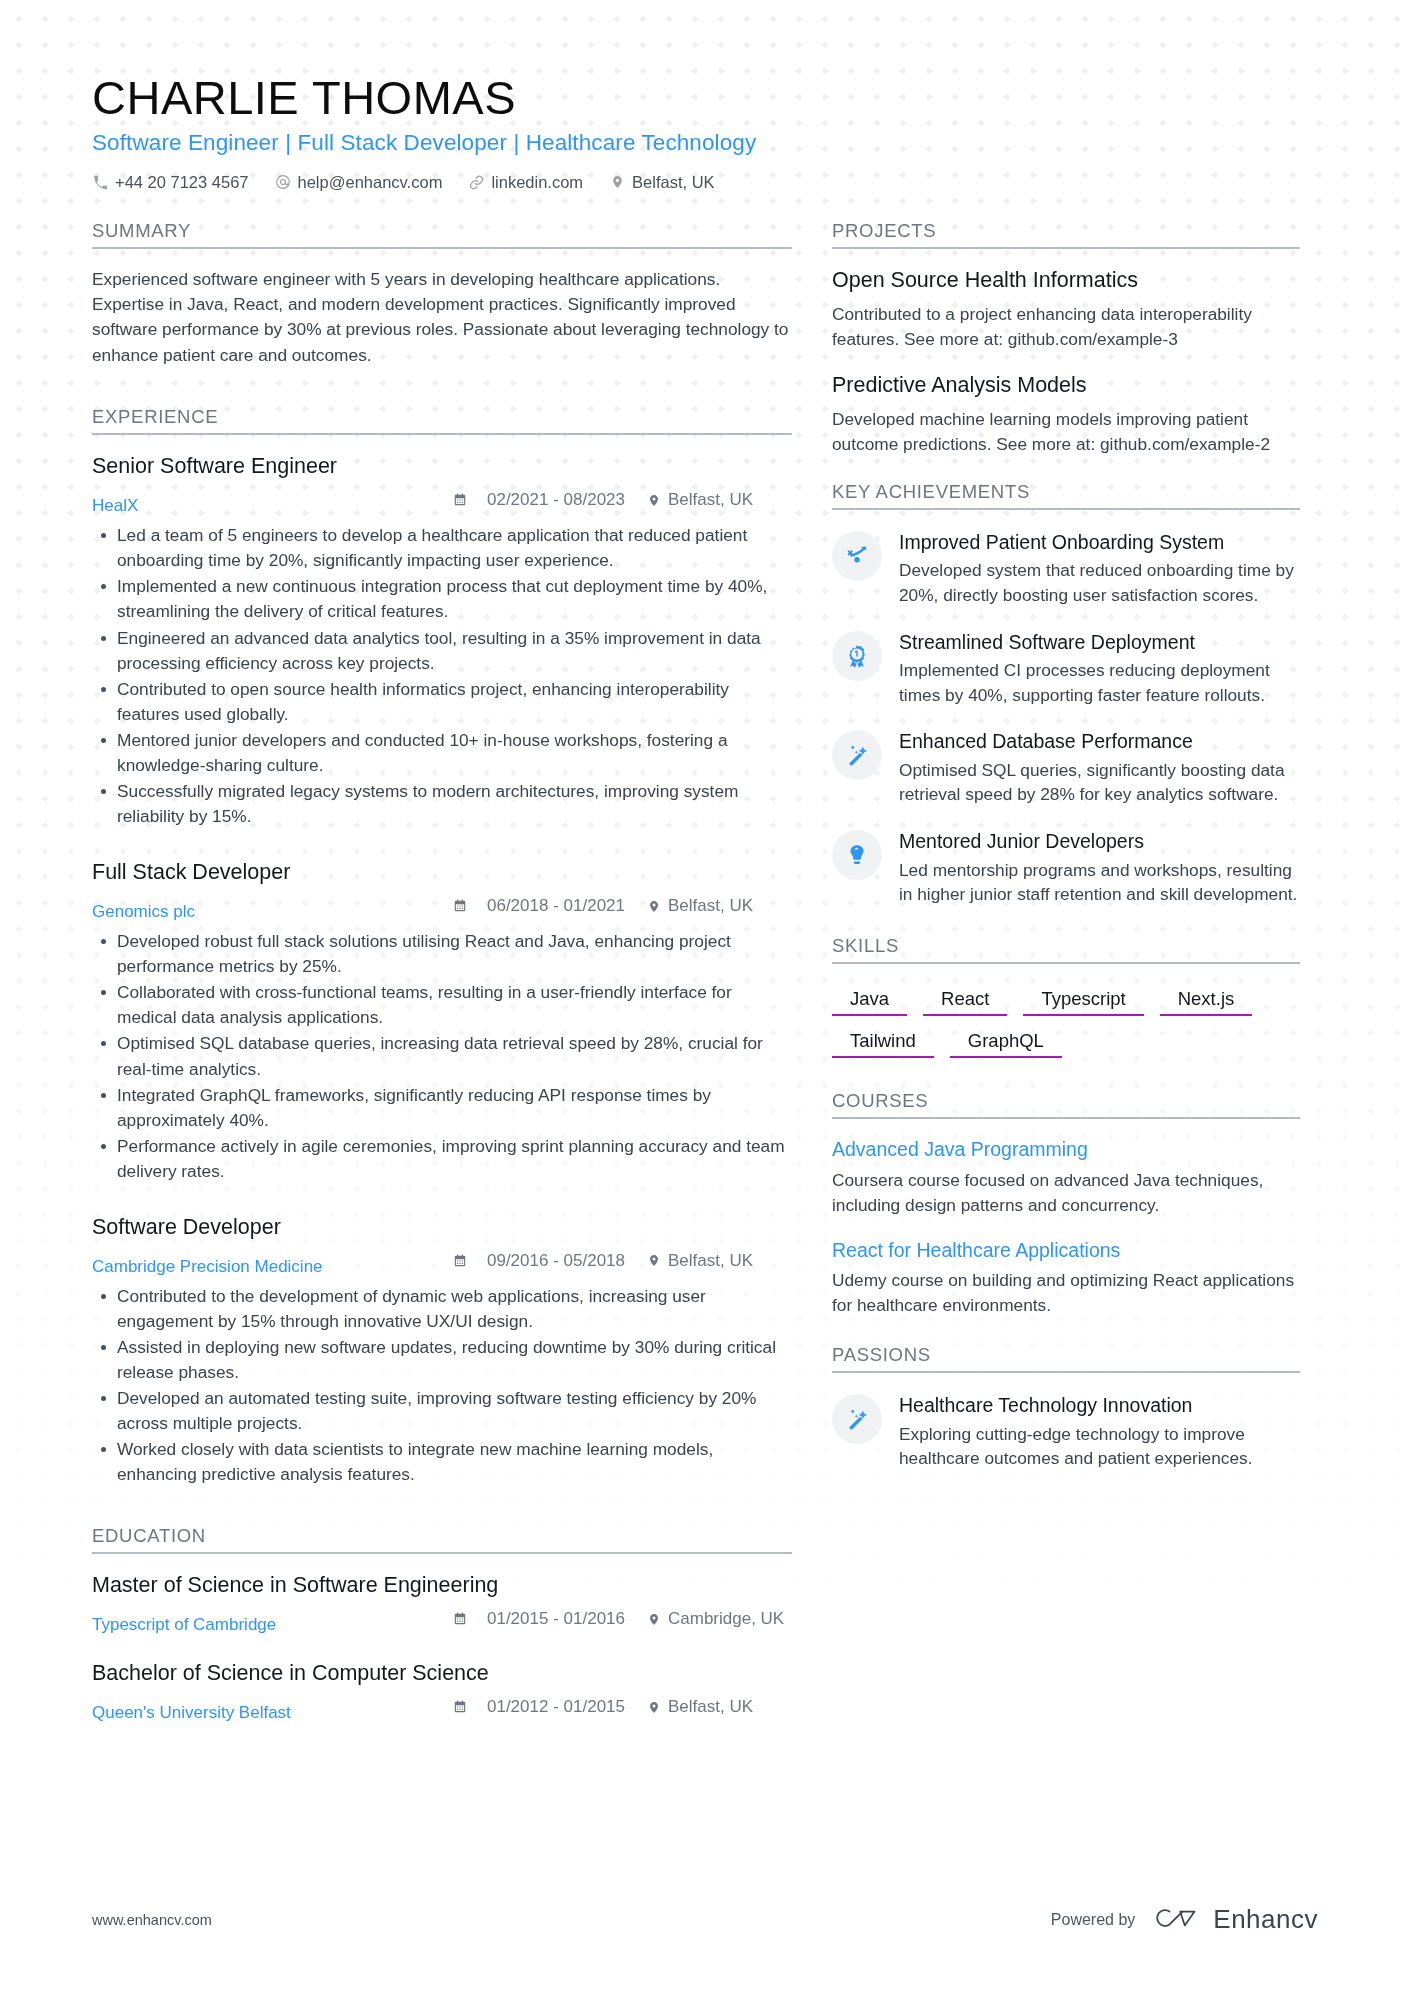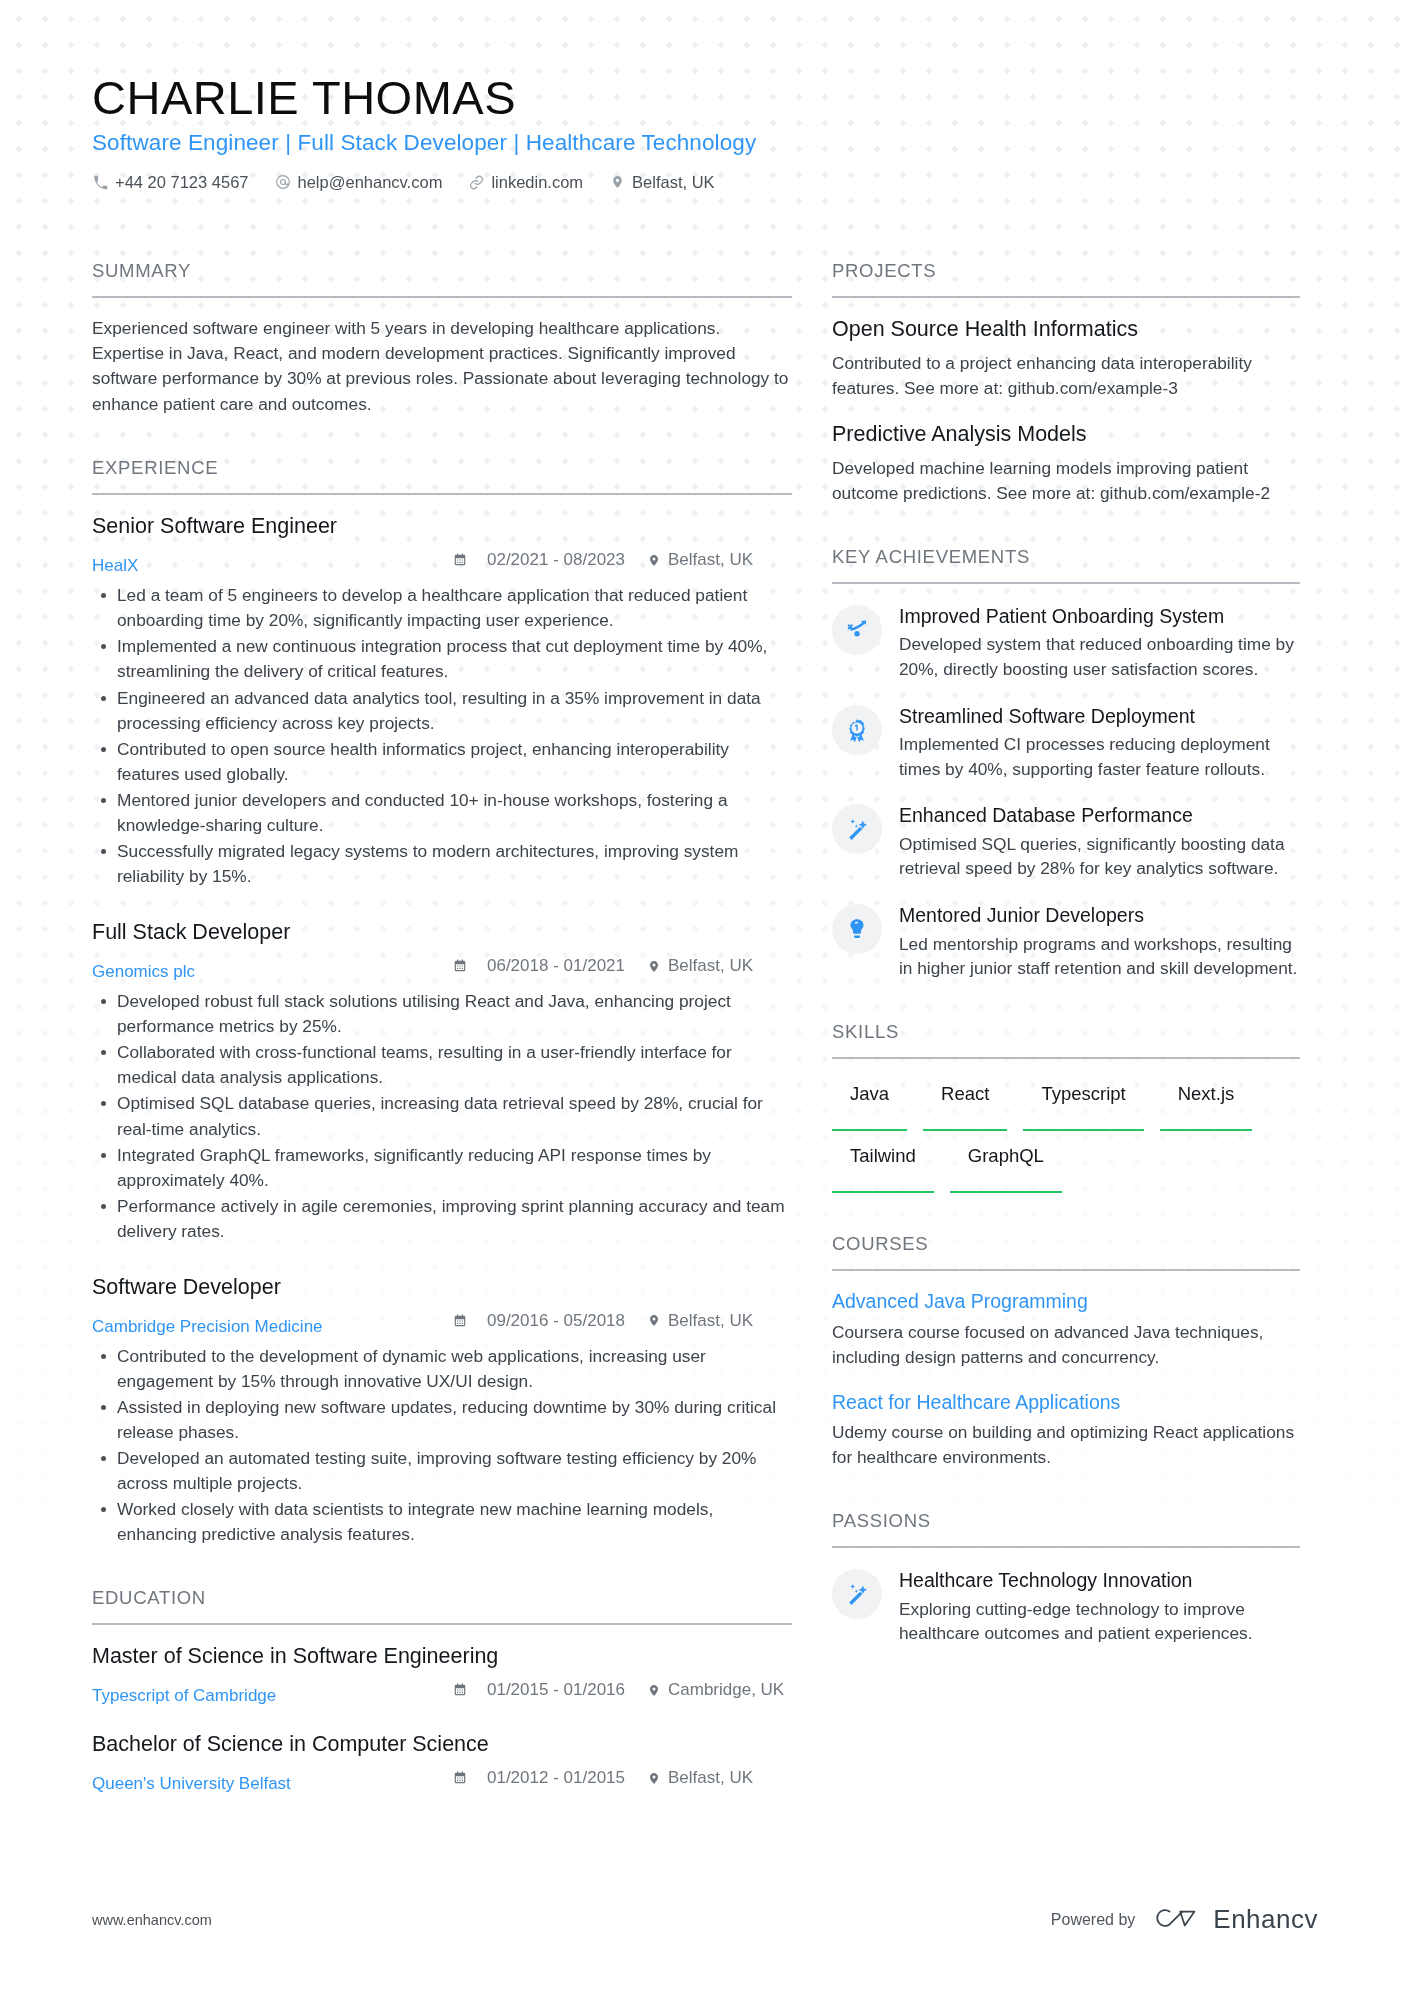--- a/index.html
+++ b/index.html
@@ -90,24 +90,23 @@
   .col-left { width: 700px; flex: none; }
   .col-right { width: 468px; flex: none; }
 
   
   .section { margin-bottom: 4px; }
   .section-title {
     font-size: 18.5px;
     letter-spacing: 0.7px;
     color: #6f767d;
     font-weight: 400;
-    padding-bottom: 14px;
+    padding-bottom: 5px;
     border-bottom: 2.5px solid #b5bbc1;
     margin-bottom: 18px;
-    margin-top: 40px;
   }
   .section-gap-top { margin-top: 38px; }
 
   .body-text {
     font-size: 17.3px;
     line-height: 1.47;
     color: #3c434b;
   }
 
   
@@ -229,22 +228,22 @@
   
   .skills {
     display: flex;
     flex-wrap: wrap;
     gap: 10px 16px;
     padding-top: 2px;
   }
   .skill-tag {
     font-size: 18.5px;
     color: #14181c;
-    padding: 3px 18px 24px 18px;
-    border-bottom: 2px solid #22c55e;
+    padding: 3px 18px 4px 18px;
+    border-bottom: 2px solid #a21caf;
     line-height: 1.25;
   }
 
   
   .course { margin-bottom: 20px; }
   .course-title {
     font-size: 19.5px;
     color: #2f95f5;
     line-height: 1.3;
     margin-bottom: 5px;

